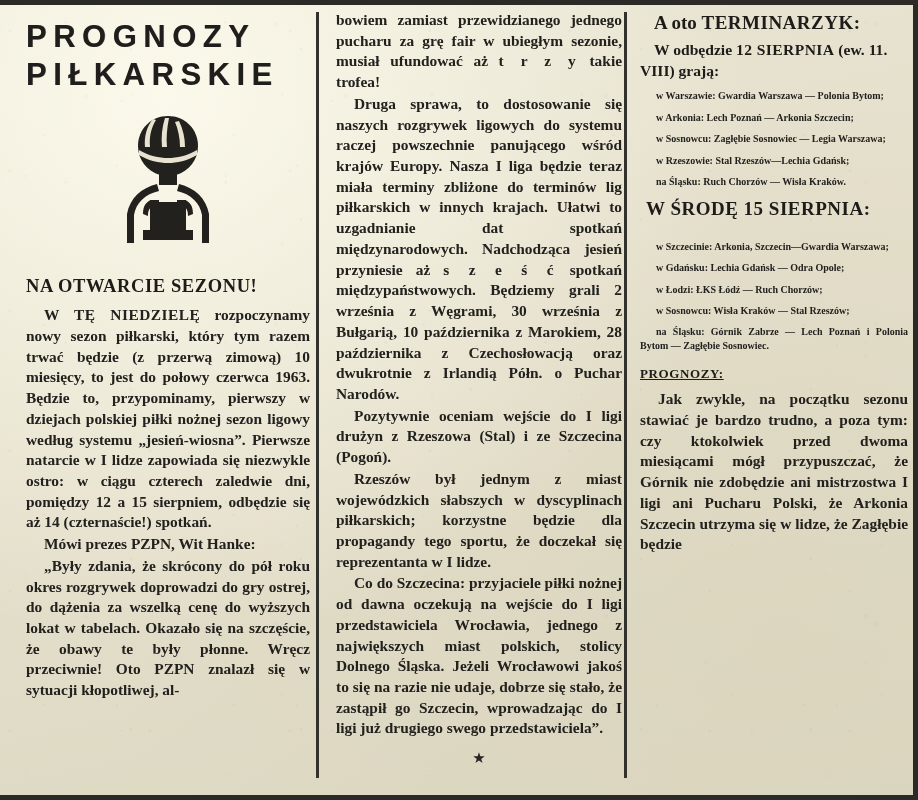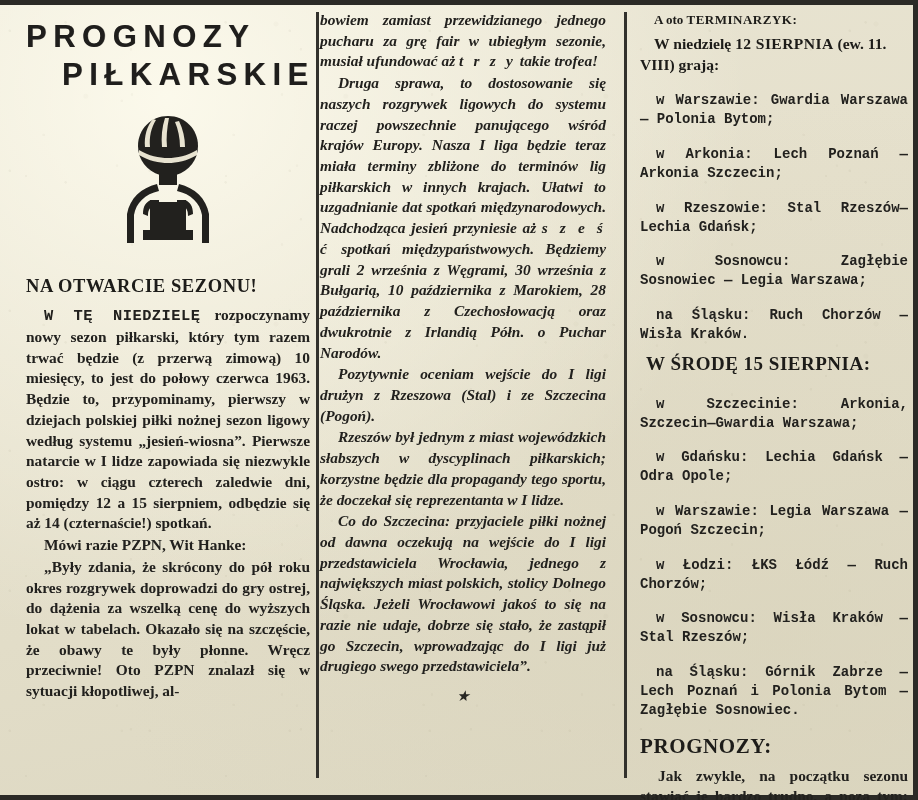--- a/index.html
+++ b/index.html
@@ -81,35 +81,35 @@
     width: 918px;
     height: 786px;
   }
   .col {
     position: absolute;
     top: 0;
     box-sizing: border-box;
     color: #262521;
   }
   .col-1 { left: 26px;  width: 284px; }
-  .col-2 { left: 320px; width: 286px; font-style: italic; }
+  .col-2 { left: 336px; width: 286px; }
   .col-3 { left: 640px; width: 268px; }
 
   
   .masthead {
     font-family: "Liberation Sans", sans-serif;
     font-weight: 700;
     font-size: 31px;
     line-height: 1.23;
     letter-spacing: 6.5px;
     color: #232220;
     margin: 8px 0 0 0;
     text-shadow: 0.4px 0.3px 0 rgba(40,38,32,0.35);
   }
-  .masthead .line2 { display: block; margin-left: 36px; }
+  .masthead .line2 { display: block; }
 
   
   .illustration {
     margin: 16px 0 8px 0;
     height: 148px;
     display: flex;
     align-items: flex-start;
     justify-content: center;
   }
   .illustration svg { display: block; }
@@ -136,45 +136,44 @@
     text-indent: 18px;
     color: #242320;
     hyphens: manual;
     -webkit-hyphens: manual;
   }
   p.body.noindent { text-indent: 0; }
 
   .lead {
     font-weight: 700;
     letter-spacing: 0.5px;
-    font-family: Liberation Mono, monospace;
   }
   .spaced {
     letter-spacing: 3.2px;
   }
 
   
   .fixtures { margin: 0; padding: 0; list-style: none; }
   .fixture {
-    font-family: Liberation Mono, monospace;
-    font-weight: 700;
-    font-size: 14px;
+    font-family: Liberation Serif, serif;
+    font-weight: 700;
+    font-size: 10px;
     line-height: 1.345;
     text-align: justify;
     text-justify: inter-word;
     text-indent: 16px;
-    margin: 16px 0 5px 0;
+    margin: 8px 0 5px 0;
     color: #242320;
   }
   .fixture .place { font-weight: 700; }
   .fixture .match { font-weight: 700; }
 
   .terminarz-head {
     font-family: "Liberation Serif", serif;
-    font-size: 13px;
+    font-size: 19px;
     font-weight: 700;
     text-indent: 14px;
     margin: 2px 0 6px 0;
     color: #1f1e1b;
   }
   .terminarz-head .strong { letter-spacing: 0.5px; }
 
   .date-head {
     font-family: "Liberation Serif", serif;
     font-weight: 700;
@@ -191,24 +190,25 @@
     font-weight: 700;
     font-size: 19px;
     letter-spacing: 0.5px;
     text-indent: 6px;
     margin: 9px 0 20px 0;
     color: #1f1e1b;
   }
   .prognozy-head {
     font-family: "Liberation Serif", serif;
     font-weight: 700;
-    font-size: 21px;
+    font-size: 13px;
     letter-spacing: 0.6px;
     margin: 14px 0 7px 0;
     color: #1f1e1b;
+    text-decoration: underline;
   }
 
   .star-sep {
     text-align: center;
     font-size: 15px;
     line-height: 1;
     margin: 12px 0 0 0;
     color: #2a2925;
   }
 
@@ -267,21 +267,21 @@
 
             <path d="M50 120 h50 v10 h-50 z"></path>
           </g>
         </svg>
       </div>
 
       <h2 class="section-head">NA OTWARCIE SEZONU!</h2>
 
       <p class="body"><span class="lead">W TĘ NIEDZIELĘ</span><span> rozpoczynamy nowy sezon piłkarski, który tym razem trwać będzie (z przerwą zimową) 10 miesięcy, to jest do połowy czerwca 1963. Będzie to, przypominamy, pierwszy w dziejach polskiej piłki nożnej sezon ligowy według systemu „jesień-wiosna”. Pierwsze natarcie w I lidze zapowiada się niezwykle ostro: w ciągu czterech zaledwie dni, pomiędzy 12 a 15 sierpniem, odbędzie się aż 14 (czternaście!) spotkań.</span></p>
 
-      <p class="body">Mówi razie PZPN, Wit Hanke:</p>
+      <p class="body">Mówi prezes PZPN, Wit Hanke:</p>
 
       <p class="body">„Były zdania, że skrócony do pół roku okres rozgrywek doprowadzi do gry ostrej, do dążenia za wszelką cenę do wyższych lokat w tabelach. Okazało się na szczęście, że obawy te były płonne. Wręcz przeciwnie! Oto PZPN znalazł się w sytuacji kłopotliwej, al-</p>
     </div>
 
     <div class="col col-2">
 
       <p class="body noindent"><span>bowiem zamiast przewidzianego jednego pucharu za grę fair w ubiegłym sezonie, musiał ufundować aż </span><span class="spaced">t r z y</span><span> takie trofea!</span></p>
 
       <p class="body"><span>Druga sprawa, to dostosowanie się naszych rozgrywek ligowych do systemu raczej powszechnie panującego wśród krajów Europy. Nasza I liga będzie teraz miała terminy zbliżone do terminów lig piłkarskich w innych krajach. Ułatwi to uzgadnianie dat spotkań międzynarodowych. Nadchodząca jesień przyniesie aż </span><span class="spaced">s z e ś ć</span><span> spotkań międzypaństwowych. Będziemy grali 2 września z Węgrami, 30 września z Bułgarią, 10 października z Marokiem, 28 października z Czechosłowacją oraz dwukrotnie z Irlandią Półn. o Puchar Narodów.</span></p>
 
@@ -291,36 +291,35 @@
 
       <p class="body">Co do Szczecina: przyjaciele piłki nożnej od dawna oczekują na wejście do I ligi przedstawiciela Wrocławia, jednego z największych miast polskich, stolicy Dolnego Śląska. Jeżeli Wrocławowi jakoś to się na razie nie udaje, dobrze się stało, że zastąpił go Szczecin, wprowadzając do I ligi już drugiego swego przedstawiciela”.</p>
 
       <div class="star-sep">★</div>
     </div>
 
     <div class="col col-3">
 
       <p class="terminarz-head"><span>A oto </span><span class="strong">TERMINARZYK:</span></p>
 
-      <p class="date-head"><span>W niedzielę </span><span class="day">12 SIERPNIA</span><span> (ew. 11. VIII) grają:</span></p>
+      <p class="date-head"><span>W odbędzie </span><span class="day">12 SIERPNIA</span><span> (ew. 11. VIII) grają:</span></p>
 
       <ul class="fixtures">
         <li class="fixture"><span class="place">w Warszawie:</span><span class="match"> Gwardia Warszawa — Polonia Bytom;</span></li>
         <li class="fixture"><span class="place">w Arkonia:</span><span class="match"> Lech Poznań — Arkonia Szczecin;</span></li>
+        <li class="fixture"><span class="place">w Sosnowcu:</span><span class="match"> Zagłębie Sosnowiec — Legia Warszawa;</span></li>
         <li class="fixture"><span class="place">w Rzeszowie:</span><span class="match"> Stal Rzeszów—Lechia Gdańsk;</span></li>
-        <li class="fixture"><span class="place">w Sosnowcu:</span><span class="match"> Zagłębie Sosnowiec — Legia Warszawa;</span></li>
         <li class="fixture"><span class="place">na Śląsku:</span><span class="match"> Ruch Chorzów — Wisła Kraków.</span></li>
       </ul>
 
       <p class="midweek-head">W ŚRODĘ 15 SIERPNIA:</p>
 
       <ul class="fixtures">
         <li class="fixture"><span class="place">w Szczecinie:</span><span class="match"> Arkonia, Szczecin—Gwardia Warszawa;</span></li>
         <li class="fixture"><span class="place">w Gdańsku:</span><span class="match"> Lechia Gdańsk — Odra Opole;</span></li>
-        <li class="fixture"><span class="place">w Warszawie:</span><span class="match"> Legia Warszawa — Pogoń Szczecin;</span></li>
         <li class="fixture"><span class="place">w Łodzi:</span><span class="match"> ŁKS Łódź — Ruch Chorzów;</span></li>
         <li class="fixture"><span class="place">w Sosnowcu:</span><span class="match"> Wisła Kraków — Stal Rzeszów;</span></li>
         <li class="fixture"><span class="place">na Śląsku:</span><span class="match"> Górnik Zabrze — Lech Poznań i Polonia Bytom — Zagłębie Sosnowiec.</span></li>
       </ul>
 
       <p class="prognozy-head">PROGNOZY:</p>
 
       <p class="body">Jak zwykle, na początku sezonu stawiać je bardzo trudno, a poza tym: czy ktokolwiek przed dwoma miesiącami mógł przypuszczać, że Górnik nie zdobędzie ani mistrzostwa I ligi ani Pucharu Polski, że Arkonia Szczecin utrzyma się w lidze, że Zagłębie będzie</p>
     </div>
 

